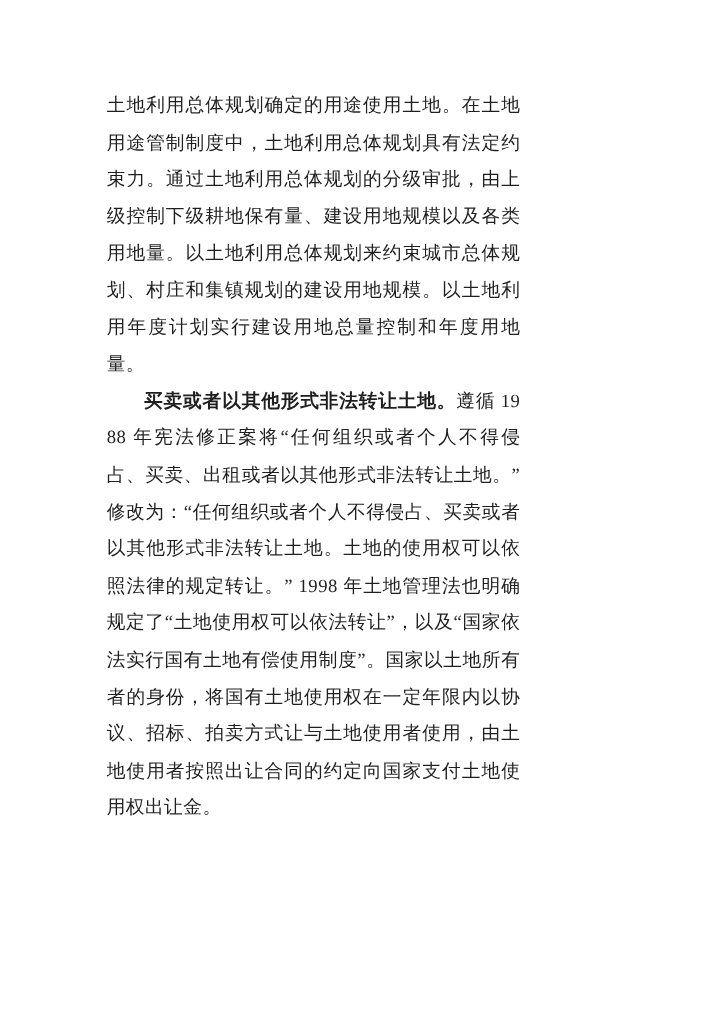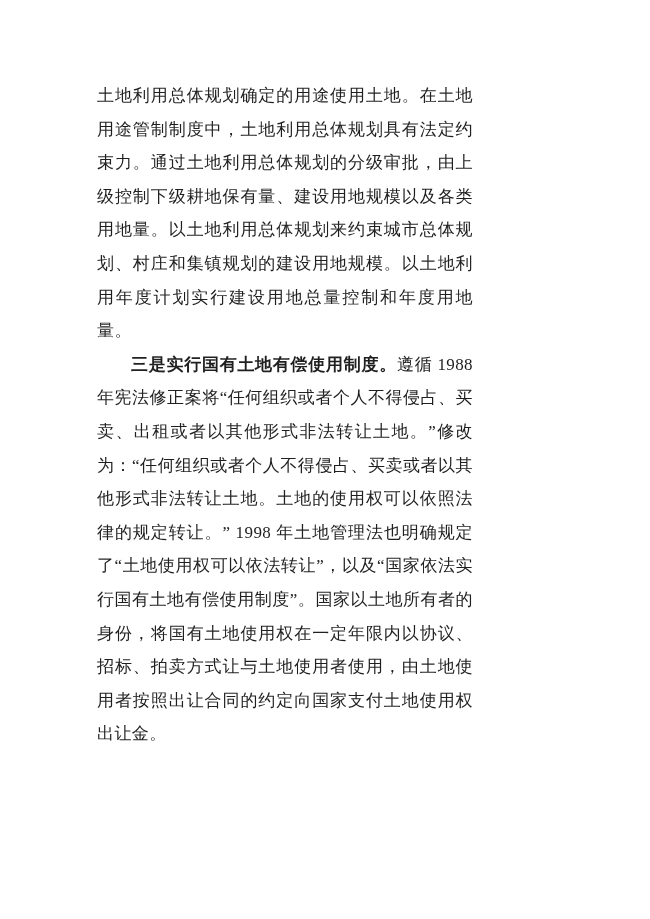--- a/index.html
+++ b/index.html
@@ -46,17 +46,17 @@
 
 <div class="page">
   <div class="doc-body">
 
     <p>
       <span class="run-normal">土地利用总体规划确定的用途使用土地。在土地用途管制制度中，土地利用总体规划具有法定约束力。通过土地利用总体规划的分级审批，由上级控制下级耕地保有量、建设用地规模以及各类用地量。以土地利用总体规划来约束城市总体规划、村庄和集镇规划的建设用地规模。以土地利用年度计划实行建设用地总量控制和年度用地量。</span>
     </p>
 
 
     <p class="indented">
-      <span class="run-bold">三是实行国有土地有偿使用制度。</span><span class="run-normal">遵循 1988 年宪法修正案将“任何组织或者个人不得侵占、买卖、出租或者以其他形式非法转让土地。”修改为：“任何组织或者个人不得侵占、买卖或者以其他形式非法转让土地。土地的使用权可以依照法律的规定转让。” 1998 年土地管理法也明确规定了“土地使用权可以依法转让”，以及“国家依法实行国有土地有偿使用制度”。国家以土地所有者的身份，将国有土地使用权在一定年限内以协议、招标、拍卖方式让与土地使用者使用，由土地使用者按照出让合同的约定向国家支付土地使用权出让金。</span>
+      <span class="run-bold">买卖或者以其他形式非法转让土地。</span><span class="run-normal">遵循 1988 年宪法修正案将“任何组织或者个人不得侵占、买卖、出租或者以其他形式非法转让土地。”修改为：“任何组织或者个人不得侵占、买卖或者以其他形式非法转让土地。土地的使用权可以依照法律的规定转让。” 1998 年土地管理法也明确规定了“土地使用权可以依法转让”，以及“国家依法实行国有土地有偿使用制度”。国家以土地所有者的身份，将国有土地使用权在一定年限内以协议、招标、拍卖方式让与土地使用者使用，由土地使用者按照出让合同的约定向国家支付土地使用权出让金。</span>
     </p>
 
   </div>
 </div>
 
 </body></html>

